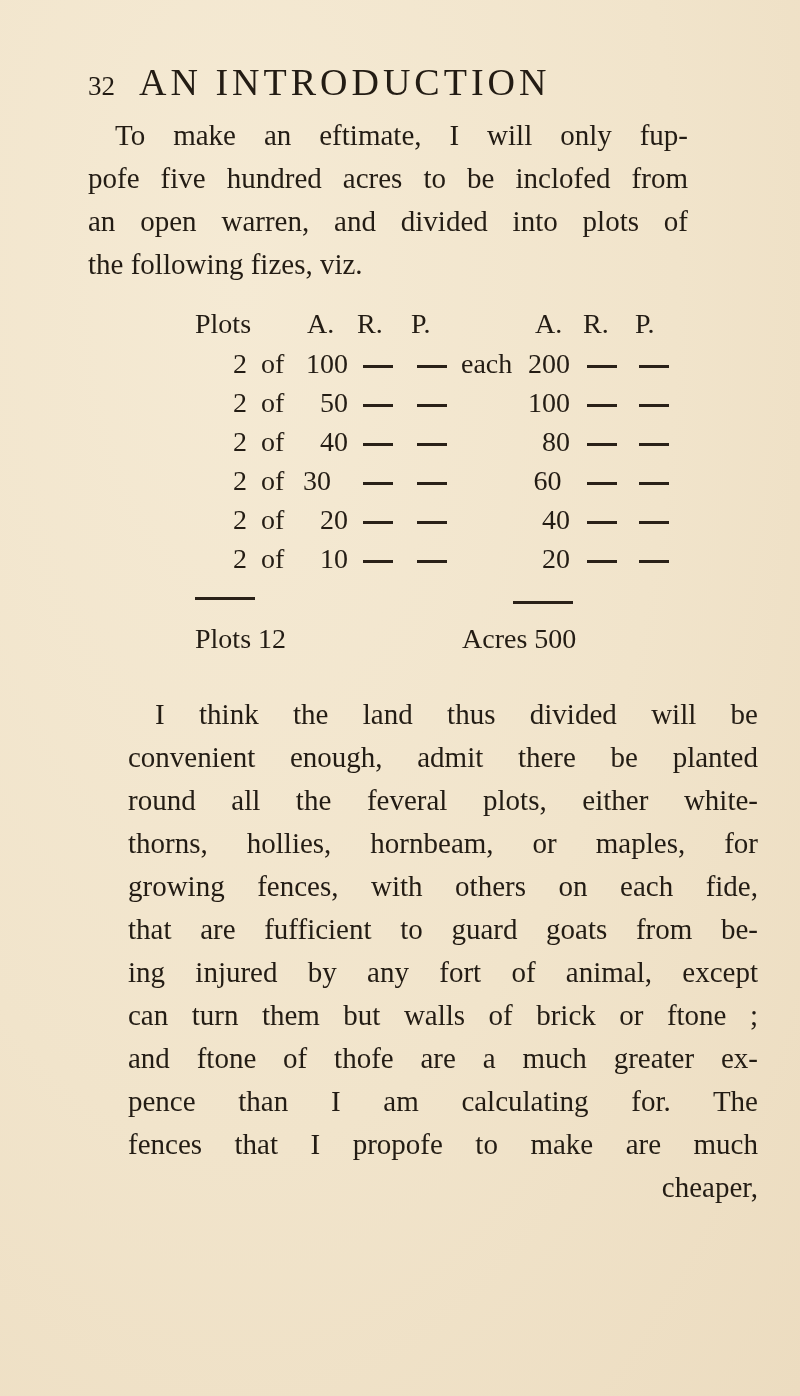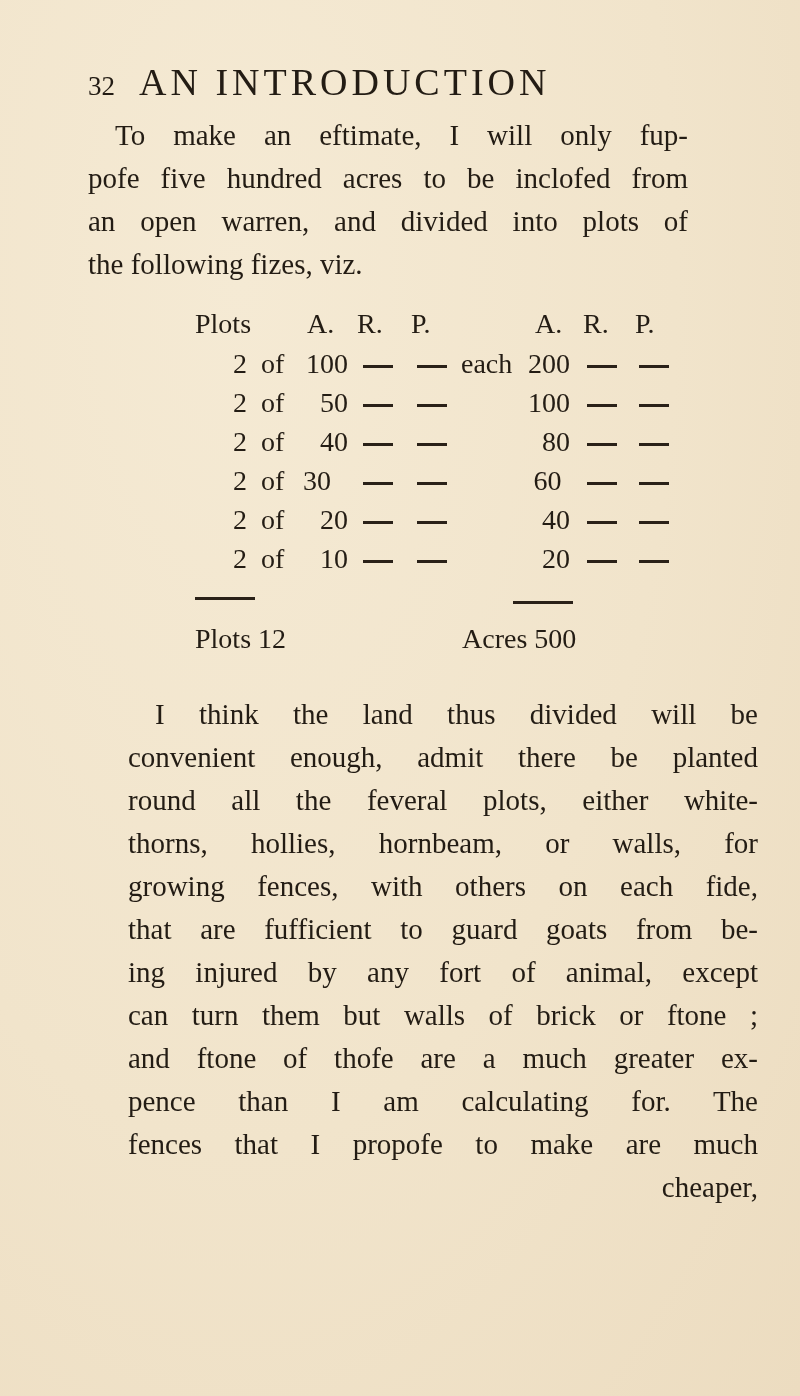--- a/index.html
+++ b/index.html
@@ -134,21 +134,21 @@
     <div class="trow" style="top:315px;">
       <span class="cell" style="left:0;">Plots 12</span>
       <span class="cell" style="left:256px;margin-left:11px;">Acres 500</span>
     </div>
   </div>
 
   <div class="para body2" style="left:128px; top:693px; width:630px;">
     <span class="line indent">I think the land thus divided will be</span>
     <span class="line">convenient enough, admit there be planted</span>
     <span class="line">round all the feveral plots, either white-</span>
-    <span class="line">thorns, hollies, hornbeam, or walls, for</span>
+    <span class="line">thorns, hollies, hornbeam, or maples, for</span>
     <span class="line">growing fences, with others on each fide,</span>
     <span class="line">that are fufficient to guard goats from be-</span>
     <span class="line">ing injured by any fort of animal, except</span>
     <span class="line">can turn them but walls of brick or ftone ;</span>
     <span class="line">and ftone of thofe are a much greater ex-</span>
     <span class="line">pence than I am calculating for. The</span>
     <span class="line">fences that I propofe to make are much</span>
     <span class="line right">cheaper,</span>
   </div>
 

